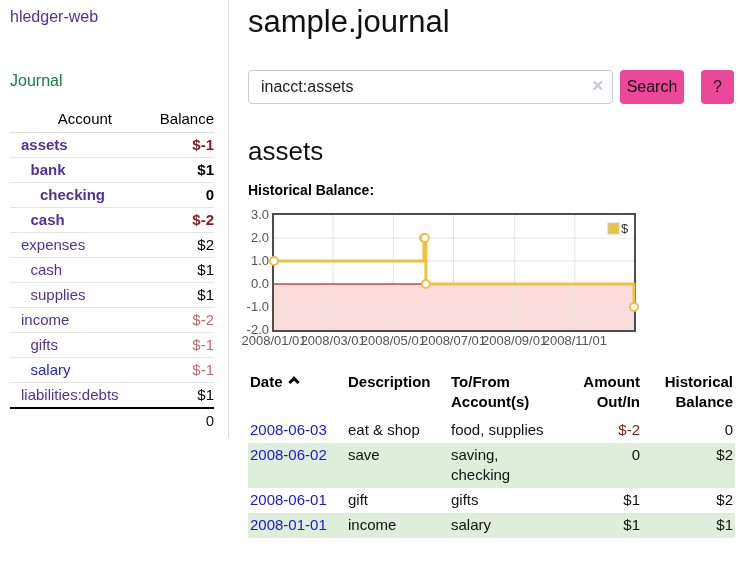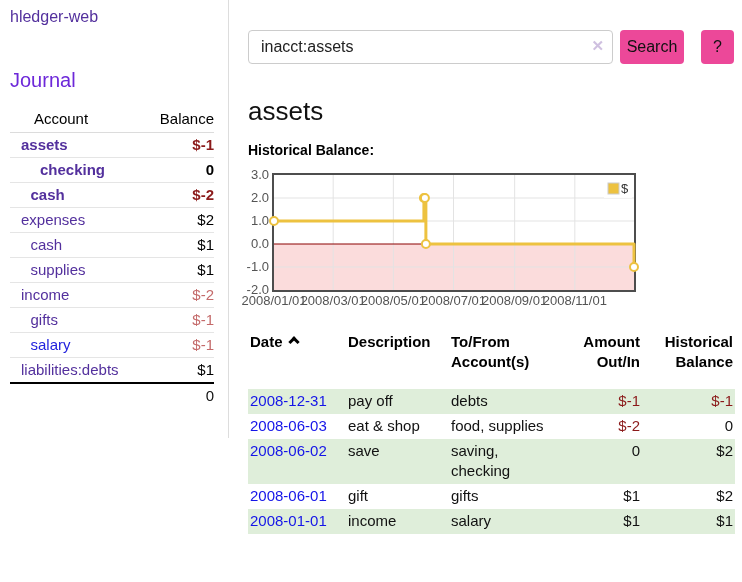--- a/index.html
+++ b/index.html
@@ -17,29 +17,29 @@
     position: absolute; left: 0; top: 0;
     width: 229px; height: 438px;
     border-right: 1px solid #ddd;
   }
   .brand {
     display: block; margin: 8px 0 0 10px;
     font-size: 16px; line-height: 17px; color: #53309d;
   }
   .nav-journal {
     display: block; margin: 47px 0 0 10px;
-    font-size: 20px; line-height: 17px; color: #6d28d9;
+    font-size: 16px; line-height: 17px; color: #15803d;
   }
   #acct-table {
     margin: 19px 0 0 10px; width: 204px;
     border-collapse: collapse; table-layout: fixed;
     font-size: 15px;
   }
   #acct-table th {
-    font-weight: normal; text-align: center; color: #000;
+    font-weight: normal; text-align: right; color: #000;
     padding: 2px 0 5px 0; border-bottom: 1px solid #dcdcdc;
     line-height: 17px;
   }
   #acct-table th.num, #acct-table td.num { text-align: right; }
   #acct-table td {
     padding: 3px 0 4px 0; line-height: 17px;
     border-bottom: 1px solid #e5e5e5;
   }
   #acct-table tr.last-acct td { border-bottom: none; }
   #acct-table tr.total-row td { border-top: 2px solid #000; border-bottom: none; }
@@ -91,21 +91,21 @@
     border-collapse: collapse; table-layout: fixed;
     font-size: 15px;
   }
   #reg-table col.c-date { width: 98px; }
   #reg-table col.c-desc { width: 103px; }
   #reg-table col.c-acct { width: 110px; }
   #reg-table col.c-amt  { width: 83px; }
   #reg-table col.c-bal  { width: 93px; }
   #reg-table th {
     text-align: left; font-weight: bold; color: #000;
-    vertical-align: top; padding: 2px 0 17px 2px; line-height: 20px;
+    vertical-align: top; padding: 2px 0 6px 2px; line-height: 20px;
   }
   #reg-table th.num, #reg-table td.num { text-align: right; padding-right: 2px; }
   #reg-table td {
     vertical-align: top; padding: 2px 0 3px 2px; line-height: 20px; color: #111;
   }
   #reg-table tr.stripe td { background: #dfeeda; }
   #reg-table a.date-link { color: #1414e8; }
   #reg-table .neg { color: #8b1a1a; }
   .sort-up {
     display: inline-block; width: 8px; height: 8px;
@@ -125,20 +125,24 @@
         <th>Account</th>
         <th class="num">Balance</th>
       </tr>
     </thead>
     <tbody id="acct-body">
         <tr class="bold">
           <td style="padding-left: 11px;"><a class="acct">assets</a></td>
           <td class="num bal-neg-strong">$-1</td>
         </tr>
         <tr class="bold">
+          <td style="padding-left: 20.5px;"><a class="acct">bank</a></td>
+          <td class="num bal-pos">$1</td>
+        </tr>
+        <tr class="bold">
           <td style="padding-left: 30px;"><a class="acct">checking</a></td>
           <td class="num bal-pos">0</td>
         </tr>
         <tr class="bold">
           <td style="padding-left: 20.5px;"><a class="acct">cash</a></td>
           <td class="num bal-neg-strong">$-2</td>
         </tr>
         <tr>
           <td style="padding-left: 11px;"><a class="acct">expenses</a></td>
           <td class="num bal-pos">$2</td>
@@ -169,20 +173,21 @@
         </tr>
         <tr class="total-row">
           <td></td>
           <td class="num">0</td>
         </tr>
       </tbody>
   </table>
 </div>
 
 <div id="main">
+  <h1 class="page-title">sample.journal</h1>
 
   <div class="search-bar">
     <span class="search-wrap">
       <input class="search-input" type="text" value="inacct:assets" style="">
       <span class="clear-x">✕</span>
     </span>
     <button class="btn btn-search">Search</button>
     <button class="btn btn-help">?</button>
   </div>
 
@@ -239,27 +244,20 @@
     <thead>
       <tr>
         <th><span>Date</span><span class="sort-up"></span></th>
         <th>Description</th>
         <th>To/From Account(s)</th>
         <th class="num">Amount Out/In</th>
         <th class="num">Historical Balance</th>
       </tr>
     </thead>
     <tbody id="reg-body">
-        <tr class="stripe">
-          <td><a class="date-link">2008-12-31</a></td>
-          <td>pay off</td>
-          <td>debts</td>
-          <td class="num neg">$-1</td>
-          <td class="num neg">$-1</td>
-        </tr>
         <tr>
           <td><a class="date-link">2008-06-03</a></td>
           <td>eat &amp; shop</td>
           <td>food, supplies</td>
           <td class="num neg">$-2</td>
           <td class="num">0</td>
         </tr>
         <tr class="stripe">
           <td><a class="date-link">2008-06-02</a></td>
           <td>save</td>

